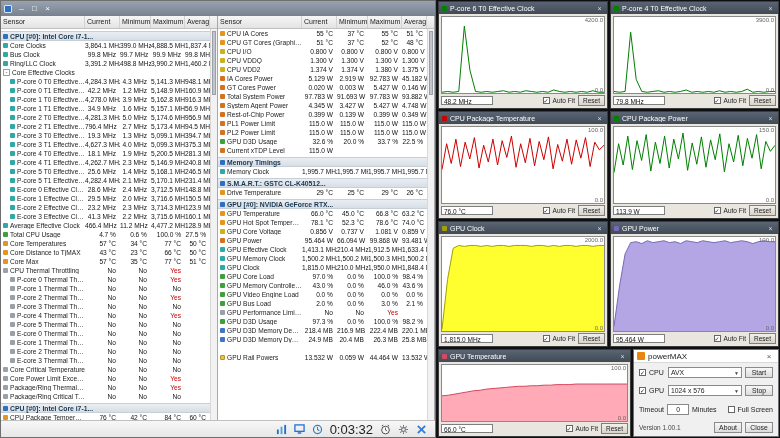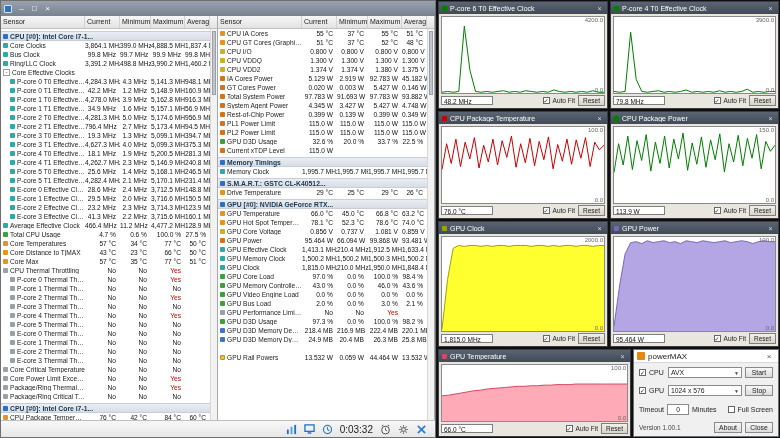--- a/index.html
+++ b/index.html
@@ -30,21 +30,21 @@
   .trow.grp .txt{font-size:6.6px;color:#222;}
   .trow.spacer{display:block;}
   .exp{width:7px;height:7px;border:1px solid #98a0a8;background:#fff;font-size:6px;line-height:5px;text-align:center;color:#333;flex:0 0 auto;}
   .dot{width:5px;height:5px;border-radius:1px;flex:0 0 auto;}
   .dot.clock{background:#2fa8a8;} .dot.temp{background:#e59420;} .dot.volt{background:#c9b21c;}
   .dot.power{background:#d4731f;} .dot.usage{background:#3da03d;} .dot.flag{background:#9aa0a8;}
   .dot.mem{background:#3f74c8;} .dot.folder{background:#ecc23c;border:1px solid #b5922a;} .dot.chip{background:#2e6fc0;}
   .vscroll{position:absolute;right:0;top:13px;bottom:0;width:7px;background:#f2f2f2;border-left:1px solid #d8d8d8;}
   .vscroll .thumb{position:absolute;left:1px;right:1px;top:2px;height:64px;background:#c2c6cc;border:1px solid #9aa0a8;}
   .btoolbar{flex:0 0 auto;height:17px;border-top:1px solid #bfbfbf;background:linear-gradient(#f7f7f7,#e7e7e7);display:flex;align-items:center;justify-content:flex-end;gap:7px;padding:0 8px;}
-  .elapsed{font-size:10px;color:#222;}
+  .elapsed{font-size:13px;color:#222;}
   .tbicon{display:block;}
 
   
   .gwin{position:absolute;background:#e9e6df;border:1px solid #3c3c3c;display:flex;flex-direction:column;box-shadow:0 0 0 1px rgba(0,0,0,.28);}
   .g0{left:438px;top:1px;width:170px;height:108px;}
   .g1{left:610px;top:1px;width:169px;height:108px;}
   .g2{left:438px;top:111px;width:170px;height:108px;}
   .g3{left:610px;top:111px;width:169px;height:108px;}
   .g4{left:438px;top:221px;width:170px;height:126px;}
   .g5{left:610px;top:221px;width:169px;height:126px;}

